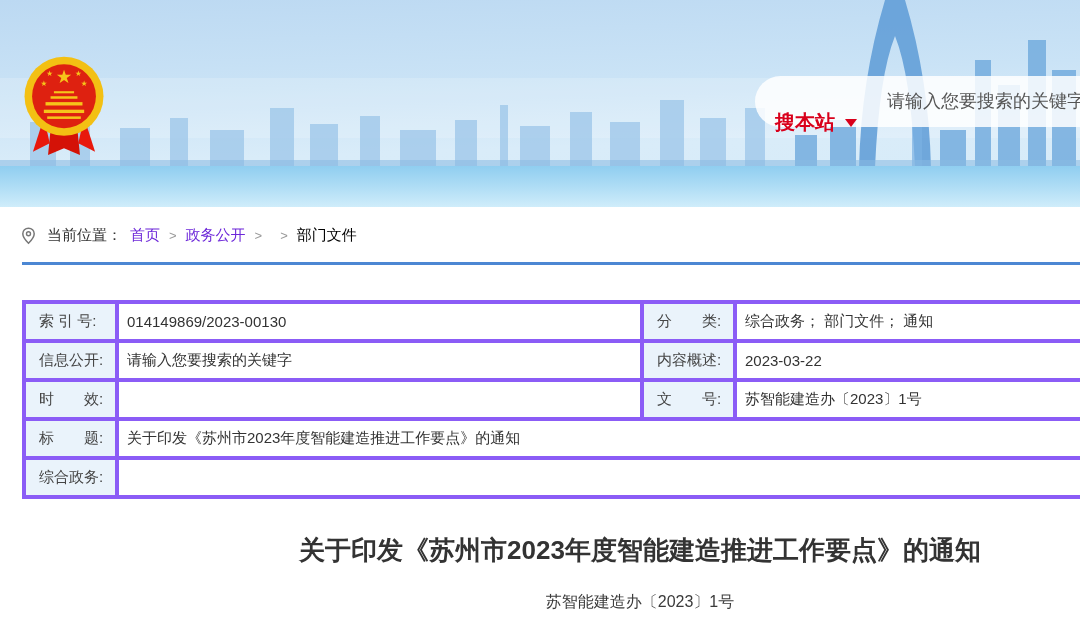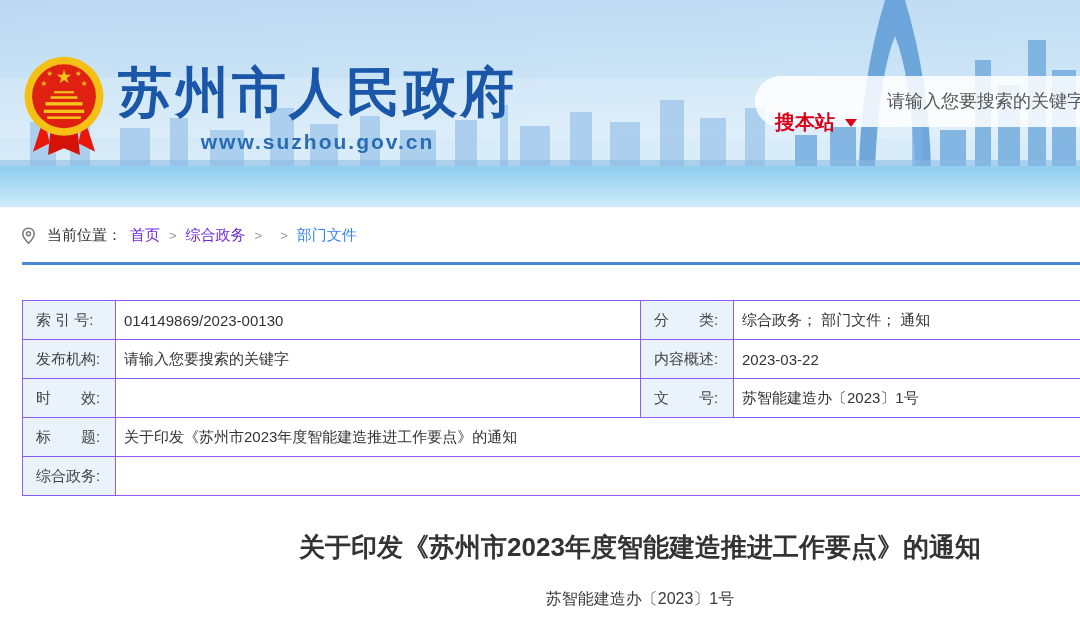--- a/index.html
+++ b/index.html
@@ -96,39 +96,39 @@
     align-items: center;
     margin: 19px 0 16px 20px;
     font-size: 15px;
     color: #333;
     white-space: nowrap;
   }
   .pin-icon { margin-right: 10px; flex: 0 0 auto; }
   .crumb-prefix { margin-right: 8px; }
   .crumb-sep { color: #999; margin: 0 9px; font-size: 13px; }
   .crumb-link { color: #6d28d9; cursor: pointer; text-decoration: none; }
-  .crumb-link.current { color: #3b82f6; }
+  .crumb-link.current { color: #000000; }
 
   .blue-rule {
     margin: 17px 0 0 22px;
     width: 1236px;
     height: 3px;
     background: #4c87d3;
   }
 
   
   .meta-table {
     margin: 35px 0 0 22px;
     width: 1236px;
     border-collapse: collapse;
     table-layout: fixed;
     font-size: 15px;
   }
   .meta-table td {
-    border: 1px solid #8b5cf6;
+    border: 4px solid #8b5cf6;
     height: 39px;
     overflow: hidden;
     white-space: nowrap;
   }
   .meta-table td.lbl {
     background: #eaf3fb;
     color: #444;
     padding-left: 13px;
   }
   .meta-table td.val {
@@ -222,45 +222,41 @@
       <text x="67" y="26" font-size="9" fill="#f6c51a" text-anchor="middle">★</text>
       <text x="26" y="38" font-size="9" fill="#f6c51a" text-anchor="middle">★</text>
       <text x="74" y="38" font-size="9" fill="#f6c51a" text-anchor="middle">★</text>
 
       <rect x="38" y="44" width="24" height="2.5" fill="#f6c51a"></rect>
       <rect x="34" y="50" width="32" height="3" fill="#f6c51a"></rect>
       <rect x="28" y="57" width="44" height="4" fill="#f6c51a"></rect>
       <rect x="26" y="66" width="48" height="4" fill="#f6c51a"></rect>
       <rect x="30" y="74" width="40" height="3" fill="#f6c51a"></rect>
     </svg>
-    <div class="brand-text">
-      <div class="site-name">苏州市人民政府</div>
-      <div class="site-url">www.suzhou.gov.cn</div>
-    </div>
   </div>
 
   <div class="search-pill">
     <button class="search-scope">
       <span>搜本站</span>
       <span class="caret-down"></span>
     </button>
     <span class="search-divider"></span>
     <input class="search-input" type="text" placeholder="请输入您要搜索的关键字" style="">
   </div>
 </div>
 
 <div class="breadcrumb">
   <svg class="pin-icon" width="17" height="18" viewBox="0 0 17 18">
     <path d="M8.5 1.2 C5.2 1.2 2.8 3.7 2.8 6.8 c0 4.0 5.7 9.4 5.7 9.4 s5.7 -5.4 5.7 -9.4 C14.2 3.7 11.8 1.2 8.5 1.2 z" fill="none" stroke="#777" stroke-width="1.5"></path>
     <circle cx="8.5" cy="6.8" r="2" fill="none" stroke="#777" stroke-width="1.4"></circle>
   </svg>
   <span class="crumb-prefix">当前位置：</span>
   <a class="crumb-link">首页</a>
   <span class="crumb-sep">&gt;</span>
-  <a class="crumb-link">综合政务</a>
+  <a class="crumb-link">政务公开</a>
   <span class="crumb-sep">&gt;</span>
   <span class="crumb-sep">&gt;</span>
   <a class="crumb-link current">部门文件</a>
 </div>
 
 <div class="blue-rule"></div>
 
 <table class="meta-table">
   <colgroup>
       <col style="width:93px">
@@ -269,21 +265,21 @@
       <col>
     </colgroup>
   <tbody>
       <tr>
     <td class="lbl">索 引 号:</td>
     <td class="val">014149869/2023-00130</td>
     <td class="lbl">分　　类:</td>
     <td class="val">综合政务； 部门文件； 通知</td>
   </tr>
   <tr>
-    <td class="lbl">发布机构:</td>
+    <td class="lbl">信息公开:</td>
     <td class="val">请输入您要搜索的关键字</td>
     <td class="lbl">内容概述:</td>
     <td class="val">2023-03-22</td>
   </tr>
   <tr>
     <td class="lbl">时　　效:</td>
     <td class="val"></td>
     <td class="lbl">文　　号:</td>
     <td class="val">苏智能建造办〔2023〕1号</td>
   </tr>

